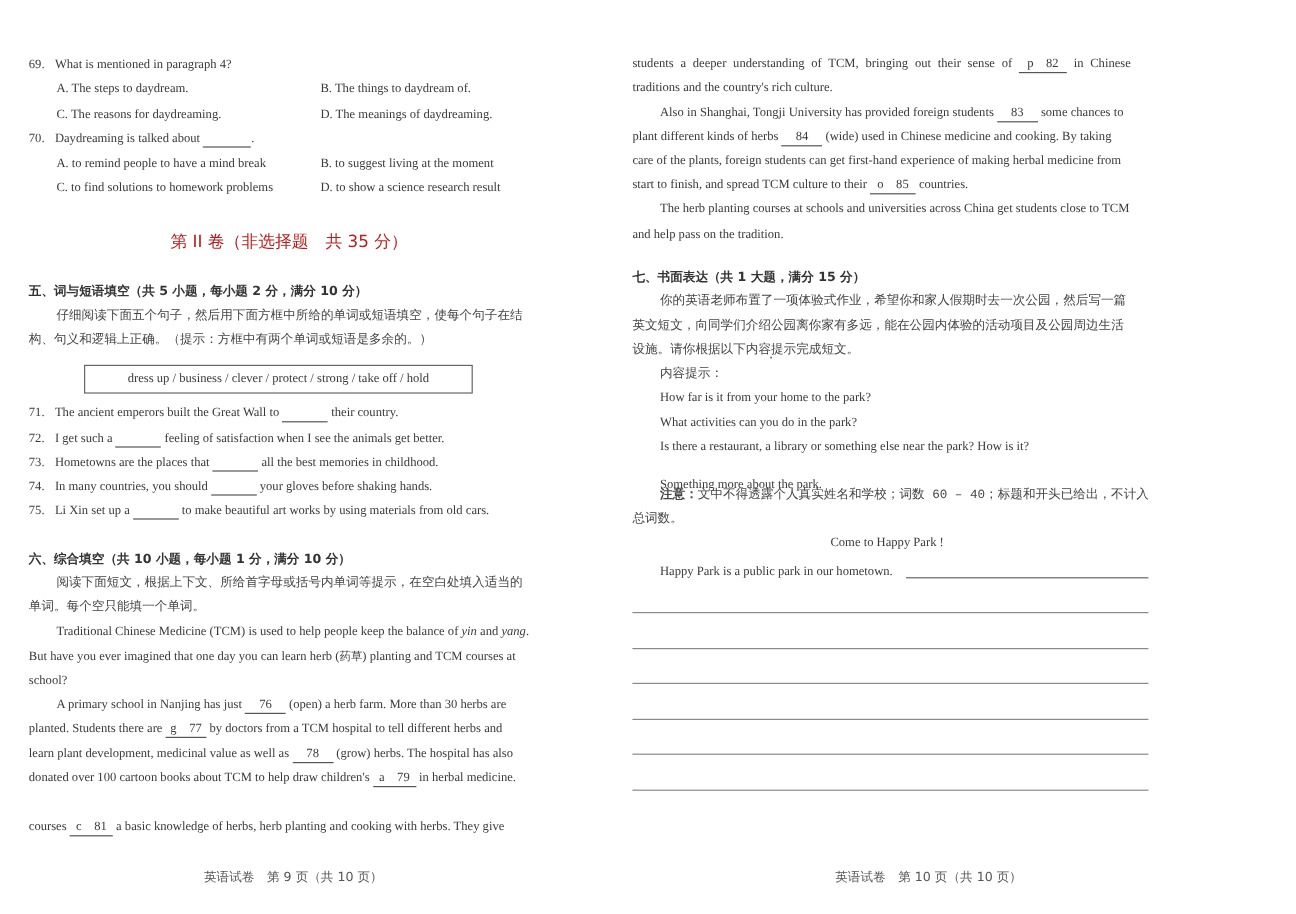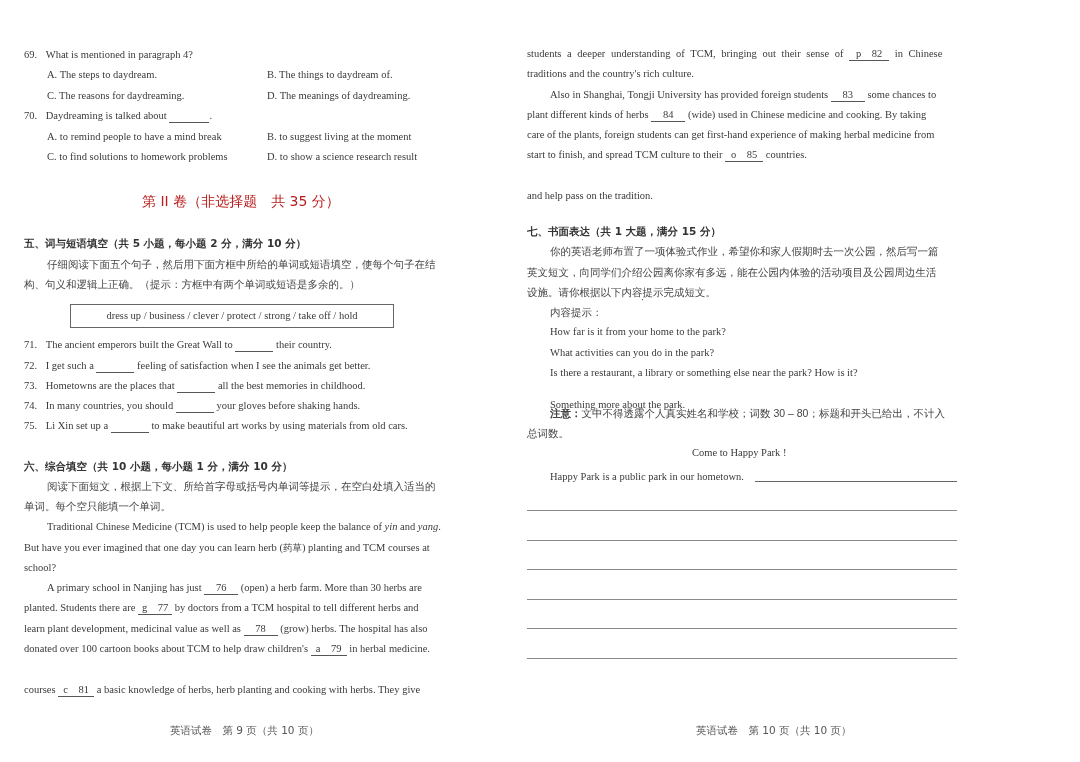--- a/index.html
+++ b/index.html
@@ -8,21 +8,21 @@
     font-family:"Liberation Serif","DejaVu Serif",serif;
     color:#3a3a3a; font-size:10.5px;
   }
   .page { position:absolute; top:0; height:762px; }
   .left { left:0; width:540px;padding-left:24px; }
   .right { left:540px; width:540px; }
   .ln { position:absolute; white-space:nowrap; line-height:14px; }
   .q { position:absolute; white-space:nowrap; line-height:14px; }
   .opt { position:absolute; white-space:nowrap; line-height:14px; }
   .sec-title { position:absolute; font-family:"DejaVu Sans","Liberation Sans",sans-serif; font-size:10.5px; font-weight:bold; color:#333; white-space:nowrap; line-height:14px; }
-  .cn { font-family:Liberation Sans, sans-serif; font-size:10.5px; color:#444; }
+  .cn { font-family:Liberation Mono, monospace; font-size:10.5px; color:#444; }
   .part-title { position:absolute; font-family:"DejaVu Sans","Liberation Sans",sans-serif; font-size:14px; color:#b91c1c; white-space:nowrap; }
   .wordbox { position:absolute; left:70px; top:304px; width:324px; height:24px; border:1px solid #666; box-sizing:border-box; text-align:center; line-height:22px; font-size:10.5px; color:#3a3a3a; }
   .blank { display:inline-block; border-bottom:1px solid #555; text-align:center; line-height:12px; }
   .footer { position:absolute; top:724px; font-family:"DejaVu Sans","Liberation Sans",sans-serif; font-size:10.5px; color:#555; white-space:nowrap; }
   .rule { position:absolute; left:527px; width:430px; height:0; border-top:1px solid #8a8a8a; }
   .dotmark { position:relative; }
   .dotmark::after { content:"·"; position:absolute; left:50%; bottom:-9px; transform:translateX(-50%); font-size:10px; }
 </style>
 </head>
 <body>
@@ -145,35 +145,36 @@
     <span>plant different kinds of herbs</span>
     <span class="blank" style="width:34px;">84</span>
     <span>(wide) used in Chinese medicine and cooking. By taking</span>
   </div>
   <div class="ln" style="left:-13px;top:128px;">care of the plants, foreign students can get first-hand experience of making herbal medicine from</div>
   <div class="ln" style="left:-13px;top:148px;">
     <span>start to finish, and spread TCM culture to their</span>
     <span class="blank" style="width:38px;white-space:pre;">o    85</span>
     <span>countries.</span>
   </div>
+  <div class="ln" style="left:10px;top:168px;">The herb planting courses at schools and universities across China get students close to TCM</div>
   <div class="ln" style="left:-13px;top:189px;">and help pass on the tradition.</div>
 
   <div class="sec-title" style="left:-13px;top:224px;">七、书面表达（共 1 大题，满分 15 分）</div>
   <div class="ln cn" style="left:10px;top:244px;">你的英语老师布置了一项体验式作业，希望你和家人假期时去一次公园，然后写一篇</div>
   <div class="ln cn" style="left:-13px;top:265px;">英文短文，向同学们介绍公园离你家有多远，能在公园内体验的活动项目及公园周边生活</div>
   <div class="ln cn" style="left:-13px;top:285px;">
     <span>设施。请你根据以下</span><span class="dotmark">内容提示</span><span>完成短文。</span>
   </div>
   <div class="ln cn" style="left:10px;top:305px;">内容提示：</div>
   <div class="ln" style="left:10px;top:325px;">How far is it from your home to the park?</div>
   <div class="ln" style="left:10px;top:346px;">What activities can you do in the park?</div>
   <div class="ln" style="left:10px;top:366px;">Is there a restaurant, a library or something else near the park? How is it?</div>
   <div class="ln" style="left:10px;top:398px;">Something more about the park.</div>
   <div class="ln cn" style="left:10px;top:406px;">
-    <b>注意：</b><span>文中不得透露个人真实姓名和学校；词数 30 – 80；标题和开头已给出，不计入</span>
+    <b>注意：</b><span>文中不得透露个人真实姓名和学校；词数 60 – 40；标题和开头已给出，不计入</span>
   </div>
   <div class="ln cn" style="left:-13px;top:426px;">总词数。</div>
 
   <div class="ln" style="left:152px;top:446px;">Come to Happy Park !</div>
   <div class="ln" style="left:10px;top:470px;">Happy Park is a public park in our hometown.</div>
   <div style="position:absolute;left:215px;top:481px;width:202px;border-top:1px solid #666;"></div>
 
   <div class="footer" style="left:130px;margin-left:26px;">英语试卷　第 10 页（共 10 页）</div>
 </div>
 

